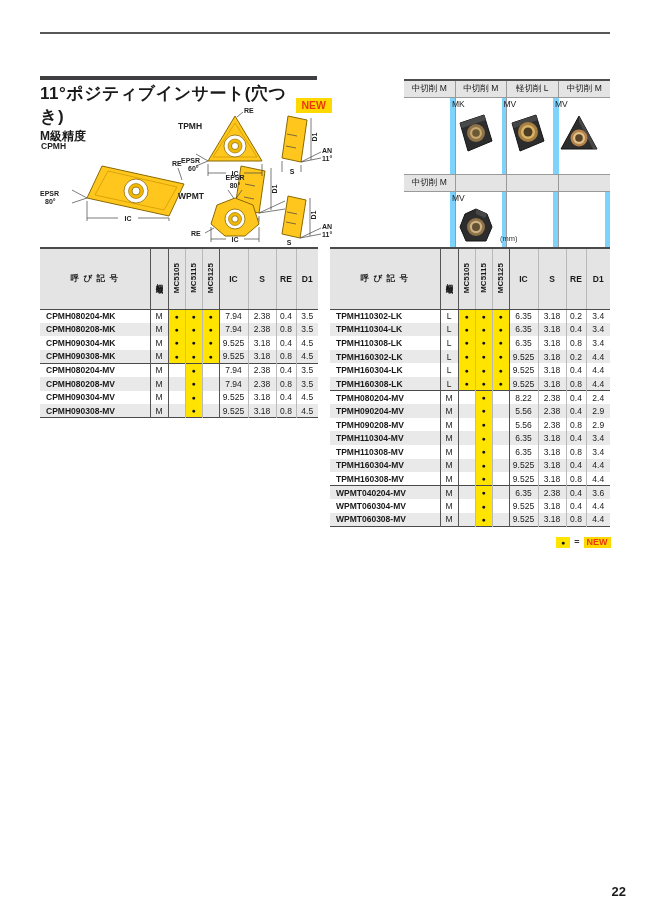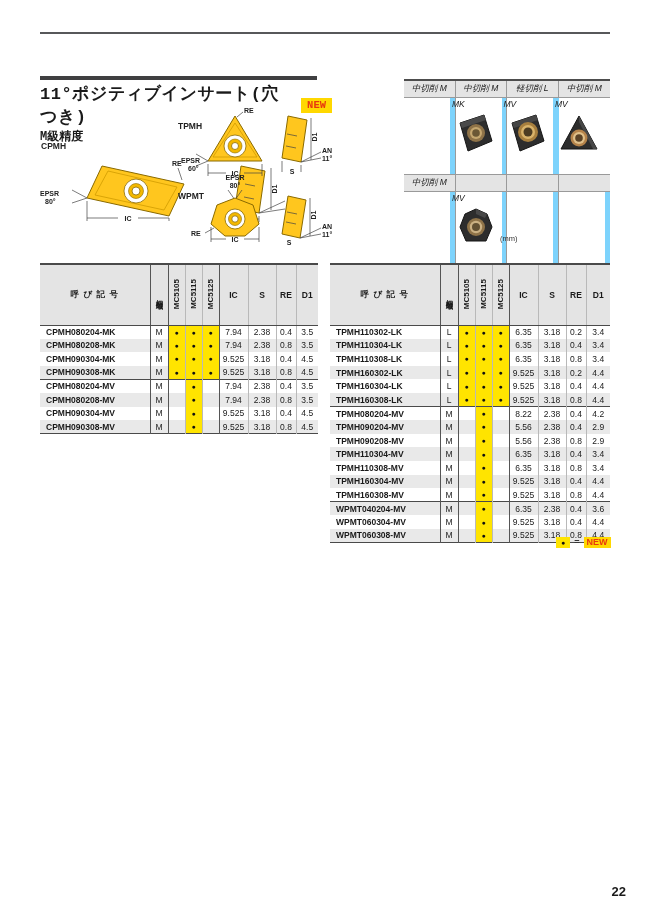--- a/index.html
+++ b/index.html
@@ -3,56 +3,56 @@
 <meta charset="utf-8">
 <style>
   html,body{margin:0;padding:0;background:#fff;}
   body{font-family:"Liberation Sans","DejaVu Sans",sans-serif;color:#1a1a1a;}
   .page{position:relative;width:650px;height:919px;background:#ffffff;overflow:hidden;}
 
   
   .top-rule{position:absolute;left:40px;top:32px;width:570px;height:2px;background:#57585a;}
 
   
-  .title-block{position:absolute;left:40px;top:76px;width:292px;font-family:Liberation Mono, monospace;}
+  .title-block{position:absolute;left:40px;top:76px;width:292px;}
   .title-bar{width:277px;height:4px;background:#3f3f41;}
   .title-row{display:flex;align-items:center;margin-top:2px;}
   .title-text{font-size:17px;font-weight:bold;letter-spacing:0.5px;}
   .new-badge{margin-left:8px;background:#ffd800;color:#e8380d;font-weight:bold;font-size:10.5px;padding:1px 6px;line-height:13px;}
   .subtitle{font-size:12px;font-weight:bold;margin-top:0;}
 
   
   .diagrams{position:absolute;left:38px;top:104px;width:295px;height:142px;}
   .diagrams svg{display:block;}
   .ins{fill:#ffc61e;stroke:#8a6a00;stroke-width:1;}
   .bevel{fill:none;stroke:#d09c00;stroke-width:0.8;}
   .holeW{fill:#ffffff;stroke:#8a6a00;stroke-width:0.8;}
   .holeY{fill:#f3b800;stroke:#8a6a00;stroke-width:0.6;}
   .dim{stroke:#444;stroke-width:0.7;fill:none;}
   .dtxt{font-size:7px;font-weight:bold;fill:#222;stroke:none;}
   .dname{font-size:8.5px;font-weight:bold;fill:#222;stroke:none;}
 
   
   .pgrid{position:absolute;left:404px;top:79px;width:206px;border-top:2px solid #4d4d4d;border-bottom:2px solid #4d4d4d;}
-  .pg-row{display:grid;grid-template-columns:51.5px 51.5px 51.5px 51.5px;font-style:italic;}
+  .pg-row{display:grid;grid-template-columns:51.5px 51.5px 51.5px 51.5px;}
   .pg-h{height:16px;background:#e4e4e4;border-bottom:1px solid #9a9a9a;border-right:1px solid #9a9a9a;
         font-size:8.5px;display:flex;align-items:center;justify-content:center;}
   .pg-h:last-child{border-right:none;}
   .pg-cell{height:76px;border-right:1px solid #9a9a9a;position:relative;background:#7dd3fc;margin-left:46px;}
   .pg-cell:last-child{border-right:none;}
   .pg-row.hdr2 .pg-h{border-top:1px solid #9a9a9a;}
   .grade-label{position:absolute;left:2px;top:1px;font-size:8.5px;color:#222;}
   .pg-cell svg{position:absolute;left:4px;top:13px;}
 
   
   .unit-label{position:absolute;left:500px;top:234px;width:110px;font-size:7.5px;color:#333;}
 
   
   .spec{position:absolute;border-collapse:collapse;table-layout:fixed;font-size:8.5px;
-        border-top:2px solid #4a4a4a;border-bottom:1.5px solid #4a4a4a;margin-top:16px;}
+        border-top:2px solid #4a4a4a;border-bottom:1.5px solid #4a4a4a;}
   .spec.t1{left:40px;top:247px;width:278px;}
   .spec.t2{left:330px;top:247px;width:280px;}
   .spec thead tr{height:61px;}
   .spec thead th{background:#e4e4e4;border-bottom:1.5px solid #4a4a4a;font-weight:bold;padding:0;}
   .spec tbody tr{height:13.6px;}
   .spec td{padding:0;white-space:nowrap;overflow:hidden;}
   .spec tbody tr:nth-child(even){background:#e9e9e9;}
   .spec tr.sep td{border-top:1px solid #4a4a4a;}
   th.h-name{border-right:1px solid #555;font-size:8.5px;letter-spacing:1px;}
   th.h-region{border-right:1px solid #555;}
@@ -473,21 +473,21 @@
         </tr>
         <tr class="sep">
           <td class="name">TPMH080204-MV</td>
           <td class="region">M</td>
           <td class="dot"></td>
           <td class="dot on">●</td>
           <td class="dot mclast"></td>
           <td class="num">8.22</td>
           <td class="num">2.38</td>
           <td class="num">0.4</td>
-          <td class="num last">4.2</td>
+          <td class="num last">2.4</td>
         </tr>
         <tr>
           <td class="name">TPMH090204-MV</td>
           <td class="region">M</td>
           <td class="dot"></td>
           <td class="dot on">●</td>
           <td class="dot mclast"></td>
           <td class="num">5.56</td>
           <td class="num">2.38</td>
           <td class="num">0.4</td>

